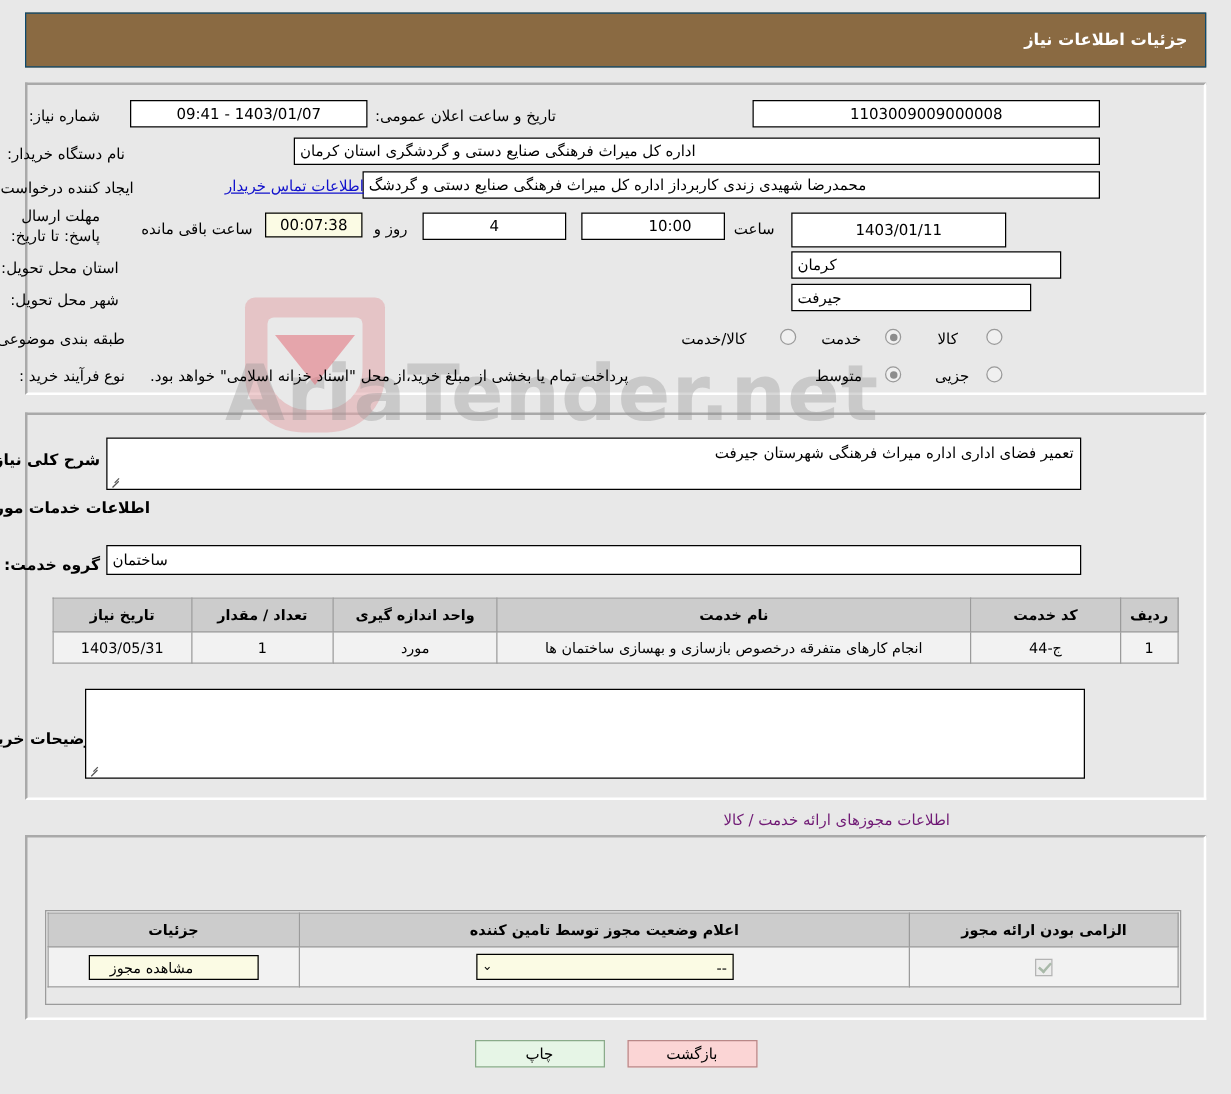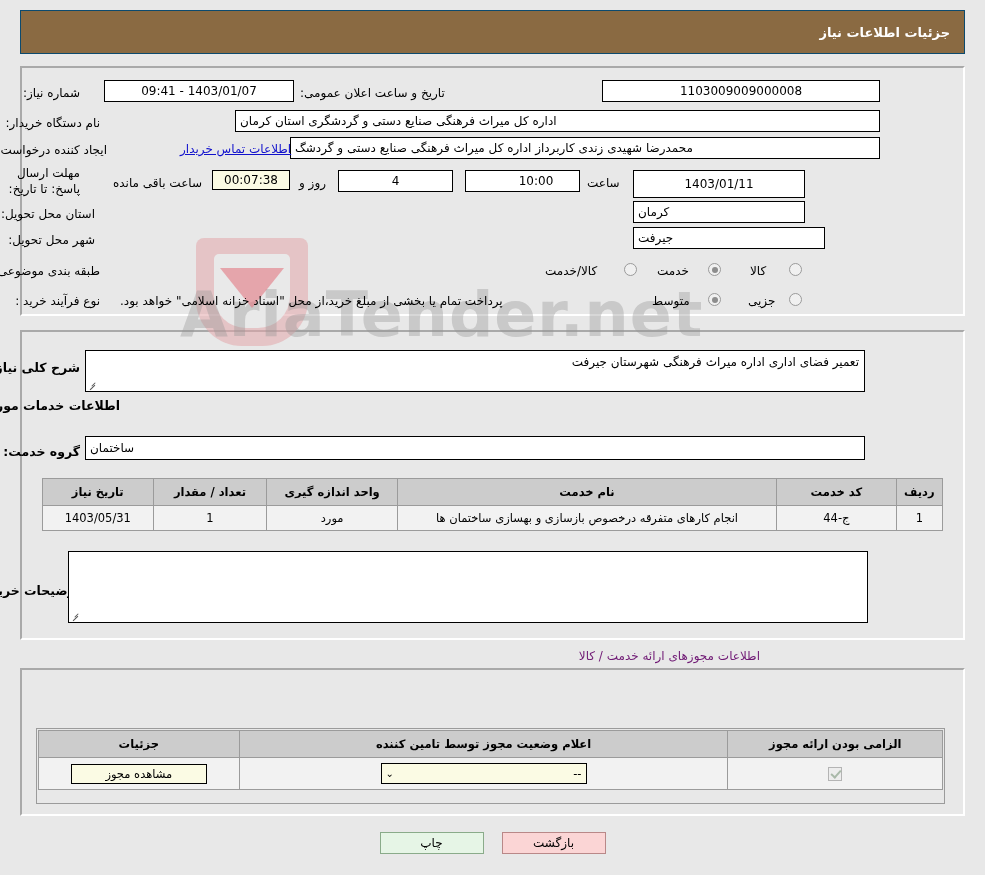--- a/index.html
+++ b/index.html
@@ -276,21 +276,21 @@
   .mini-btn {
     display: inline-block;
     background: #fbfbe4;
     border: 1px solid #000;
     box-sizing: border-box;
     padding: 2px 16px;
     font-size: 11.5px;
     color: #000;
     cursor: pointer;
     min-width: 136px;
-    text-align: center;
+    text-align: left;
   }
 
   
   .section-caption {
     position: absolute;
     font-size: 12.5px;
     font-weight: bold;
     z-index: 4;
     white-space: nowrap;
   }
@@ -356,21 +356,21 @@
 <div class="fld-label" style="right:905px; top:165px; width:92px; text-align:right; line-height:16px; white-space:normal;">مهلت ارسال پاسخ: تا تاریخ:</div>
 <div class="inputbox center" style="left:633px; top:170px; width:172px; height:28px;">1403/01/11</div>
 <div class="inline-text" style="left:587px; top:176px;">ساعت</div>
 <div class="inputbox center" style="left:465px; top:170px; width:115px; height:22px;padding-left:31px;">10:00</div>
 <div class="inputbox center" style="left:338px; top:170px; width:115px; height:22px;">4</div>
 <div class="inline-text" style="left:299px; top:176px;">روز و</div>
 <div class="inputbox center yellow" style="left:212px; top:170px; width:78px; height:20px;">00:07:38</div>
 <div class="inline-text" style="left:113px; top:176px;">ساعت باقی مانده</div>
 
 <div class="fld-label" style="right:890px; top:207px;">استان محل تحویل:</div>
-<div class="inputbox right" style="left:633px; top:201px; width:172px; height:22px;">کرمان</div>
+<div class="inputbox right" style="left:633px; top:201px; width:216px; height:22px;">کرمان</div>
 
 <div class="fld-label" style="right:890px; top:233px;">شهر محل تحویل:</div>
 <div class="inputbox right" style="left:633px; top:227px; width:192px; height:22px;">جیرفت</div>
 
 <div class="fld-label" style="right:885px; top:264px;">طبقه بندی موضوعی:</div>
 <div class="radio" style="left:789px; top:263px;"></div>
 <div class="inline-text" style="left:750px; top:264px;">کالا</div>
 <div class="radio checked" style="left:708px; top:263px;"></div>
 <div class="inline-text" style="left:657px; top:264px;">خدمت</div>
 <div class="radio" style="left:624px; top:263px;"></div>

